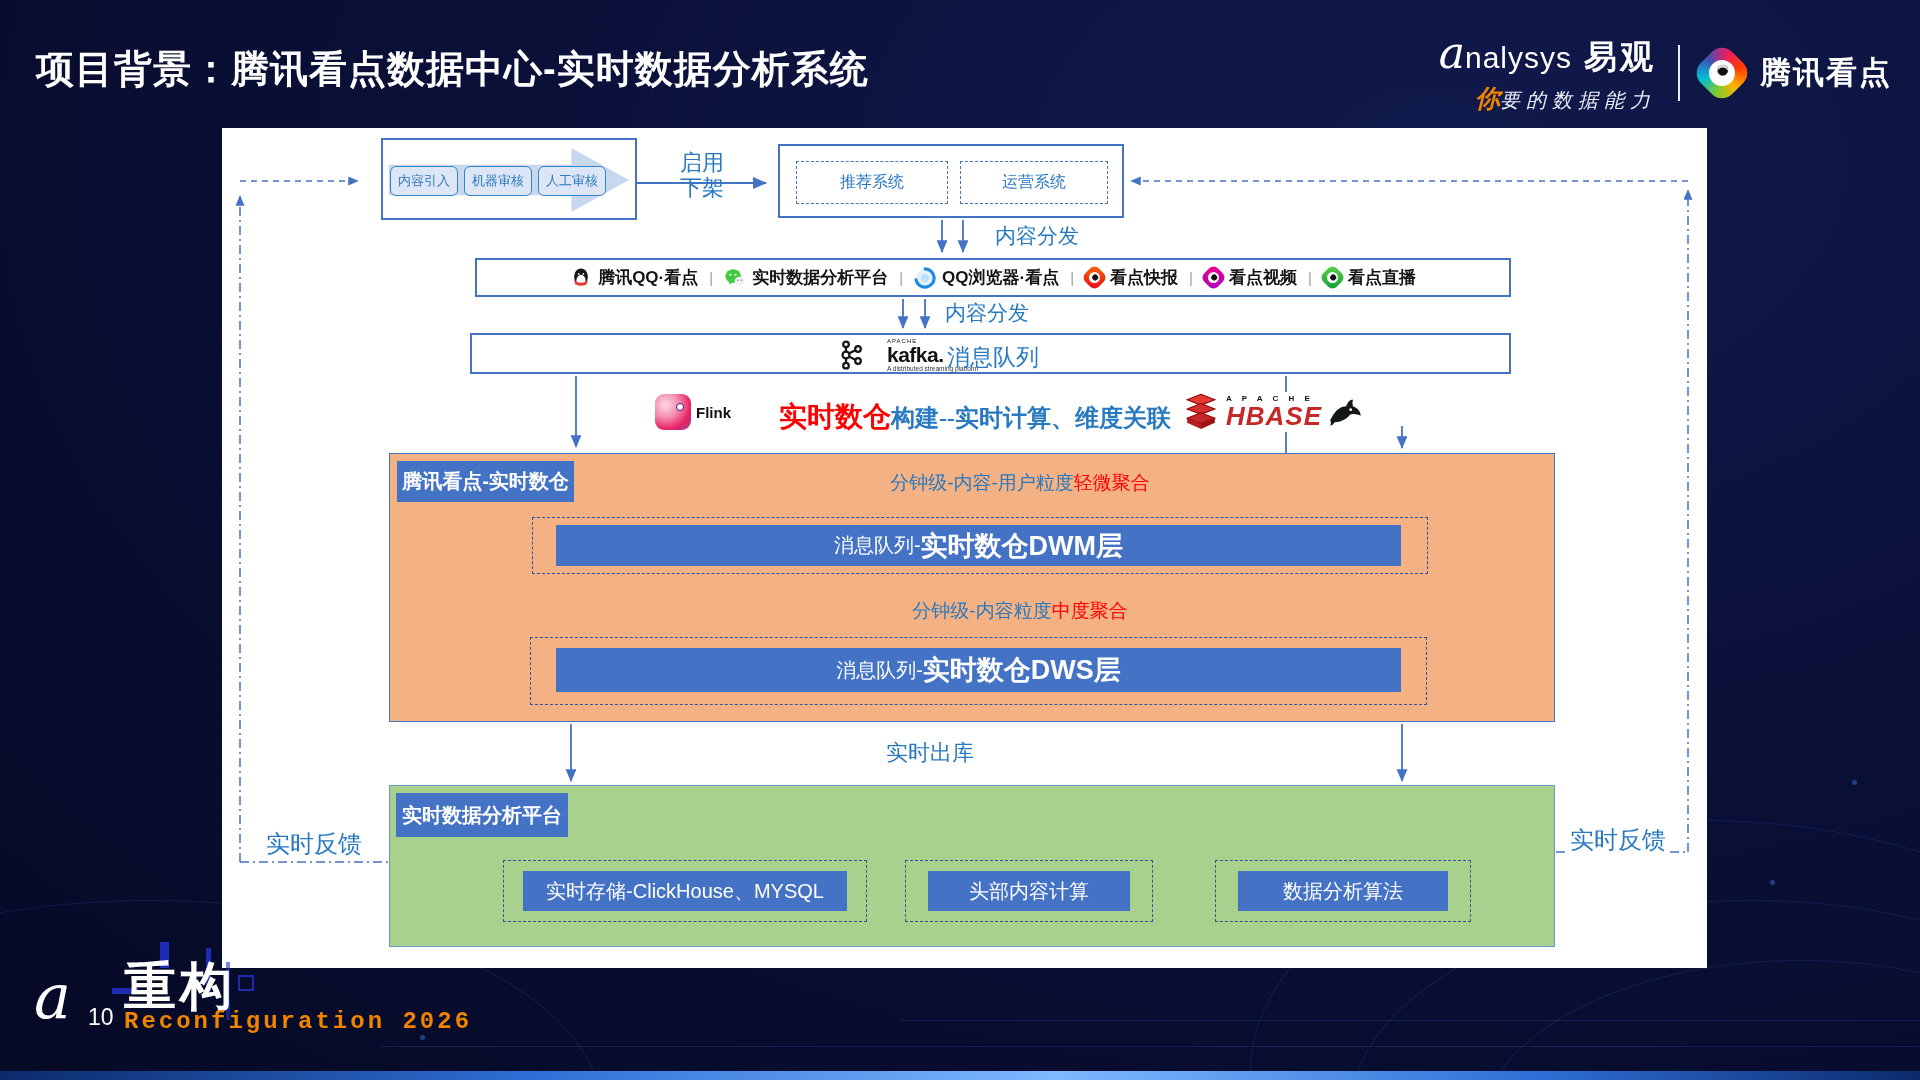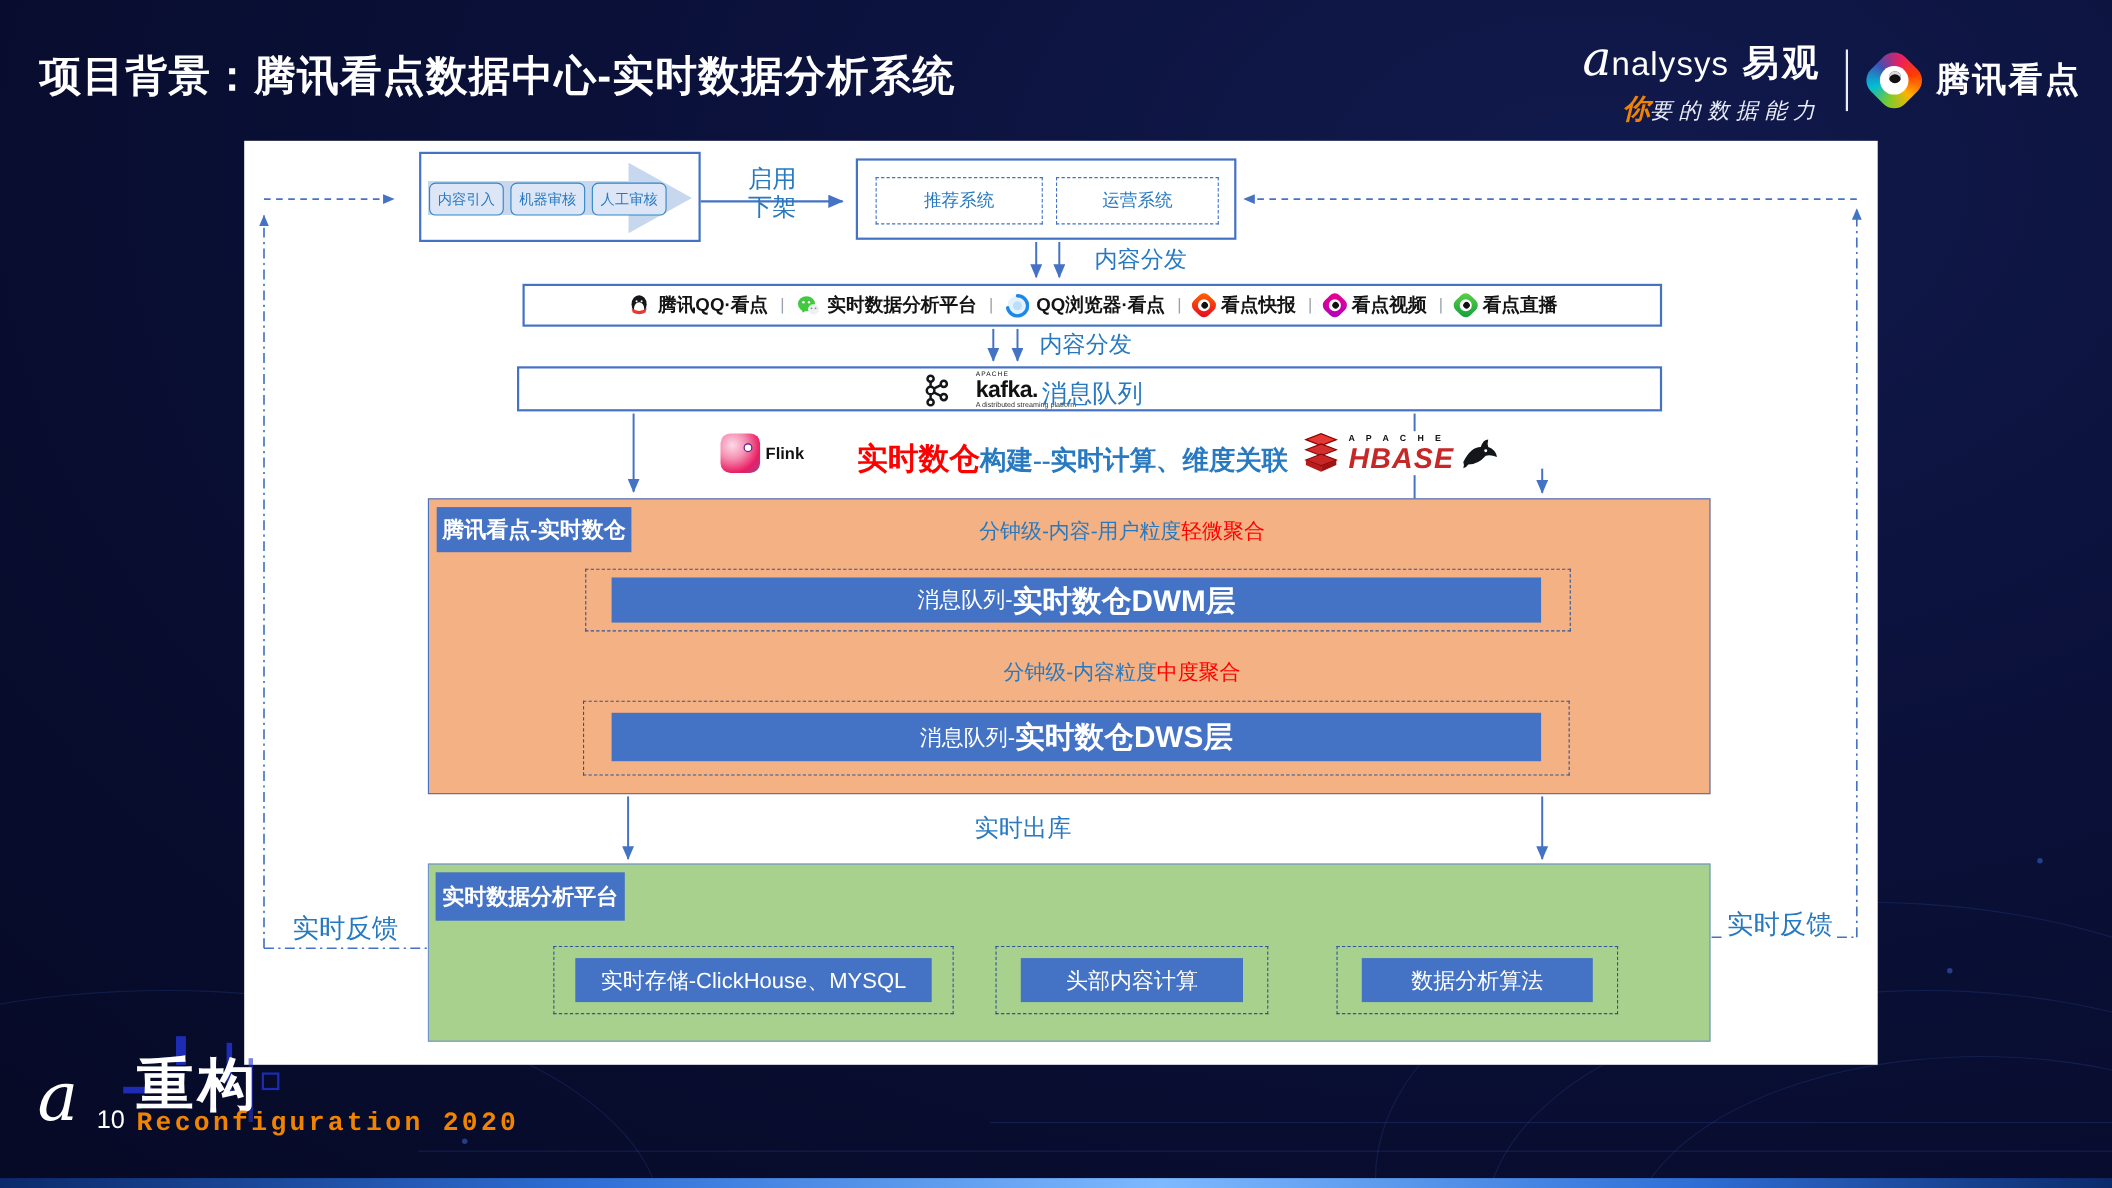--- a/index.html
+++ b/index.html
@@ -364,15 +364,15 @@
   <div class="abs lbl lbl-feedback-right">实时反馈</div>
 
   <div class="glitch" style="left:160px; top:942px; width:9px; height:26px;"></div>
   <div class="glitch" style="left:206px; top:948px; width:5px; height:46px;"></div>
   <div class="glitch" style="left:112px; top:988px; width:26px; height:6px;"></div>
   <div class="glitch" style="left:226px; top:962px; width:4px; height:58px; opacity:.6;"></div>
   <div class="glitch" style="left:238px; top:975px; width:12px; height:12px; background:transparent; border:2px solid #2233cc;"></div>
   <div class="ft-a">a</div>
   <div class="ft-a-sub">10</div>
   <div class="ft-cn">重构</div>
-  <div class="ft-en">Reconfiguration 2020</div>
+  <div class="ft-en">Reconfiguration 2026</div>
 
 </div>
 
 </body></html>

